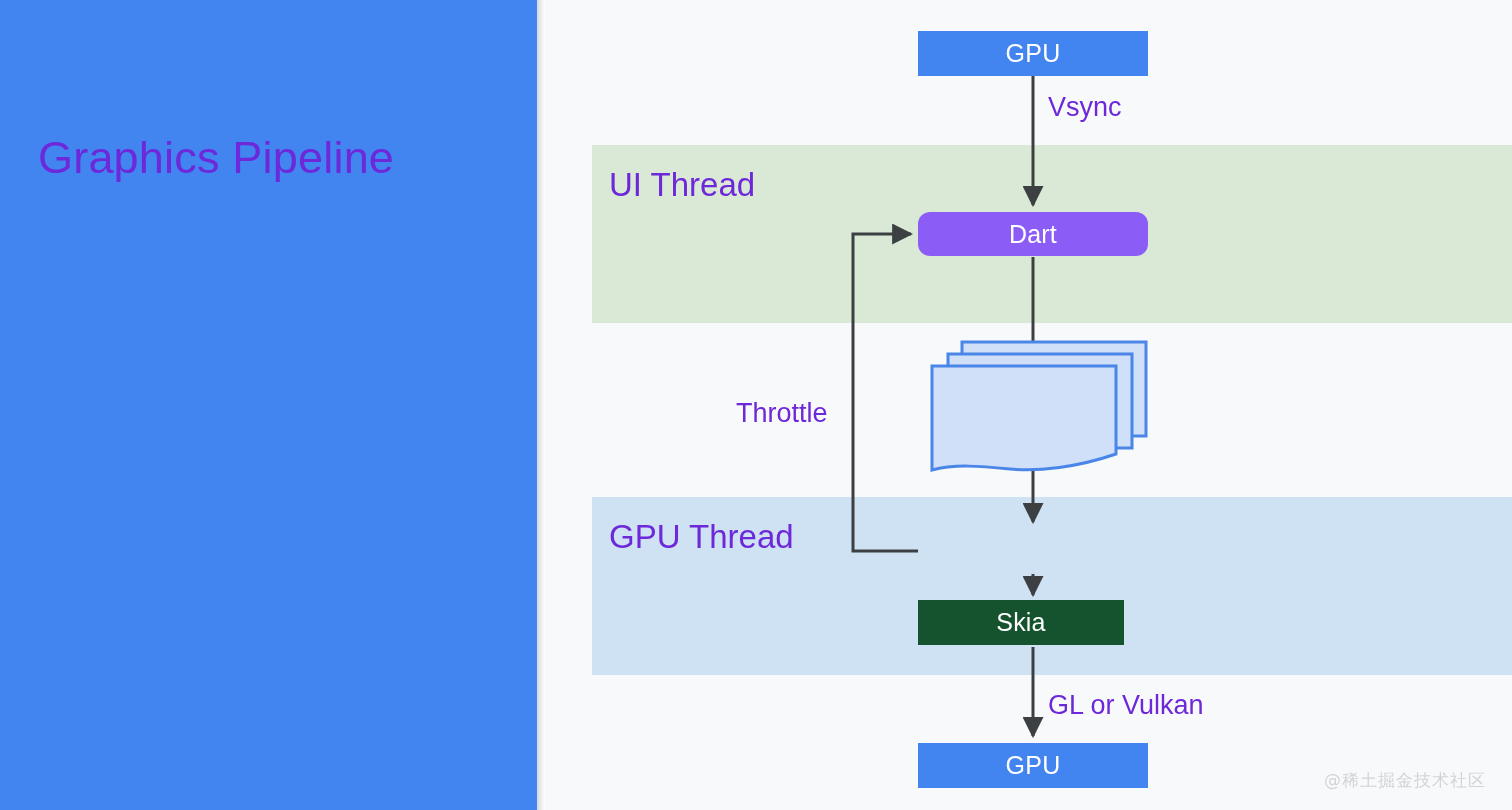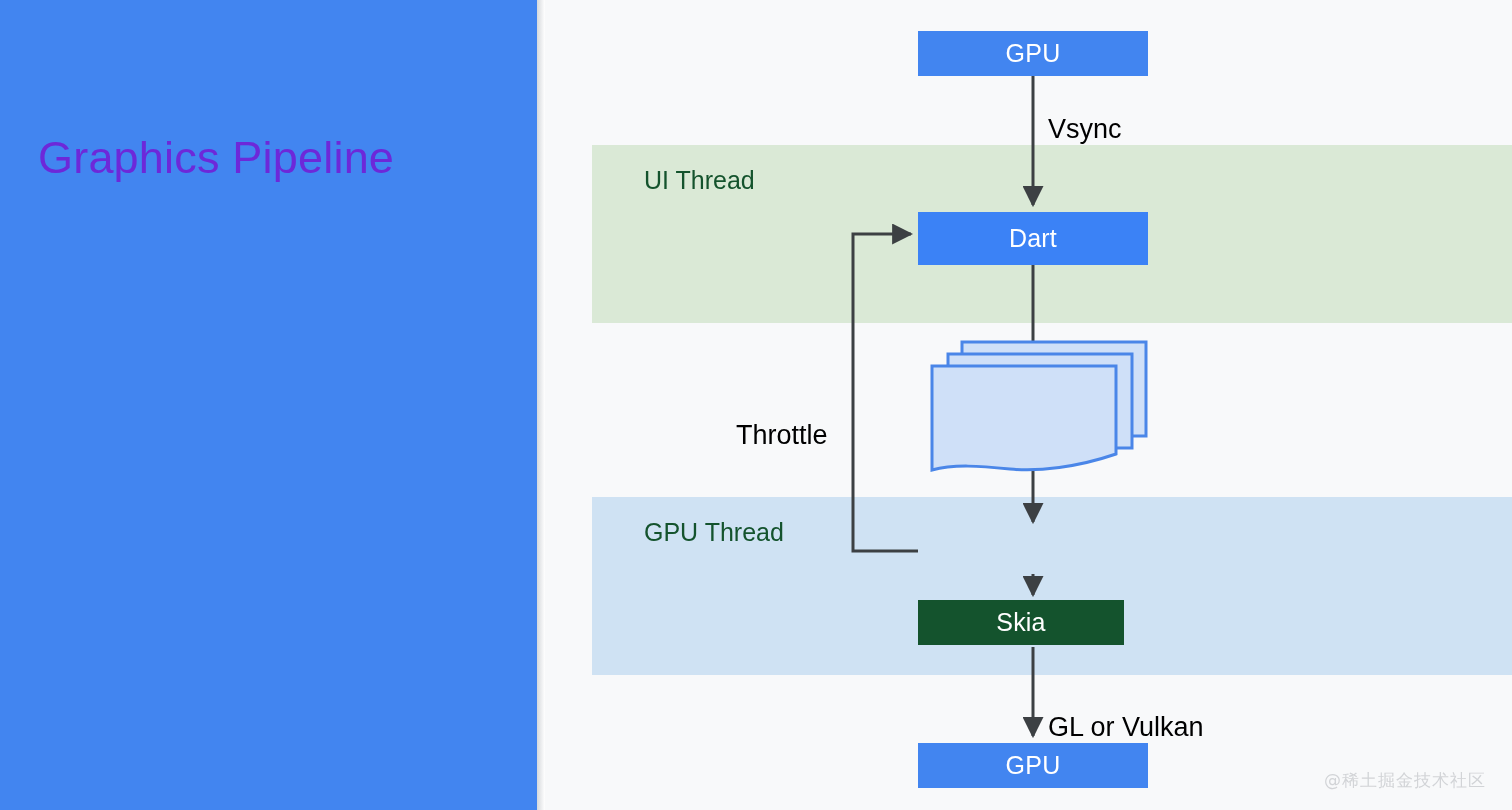--- a/index.html
+++ b/index.html
@@ -52,25 +52,24 @@
     width: 967px; height: 810px;
     background: #f8f9fa;
   }
 
   
   .band {
     position: absolute;
   }
   .band-label {
     position: absolute;
-    font-size: 25px;
-    color: #14532d;
+    font-size: 33px;
+    color: #6d28d9;
     font-weight: 400;
     white-space: nowrap;
-    margin-left: 35px;
   }
   #band-ui {
     left: 47px; top: 145px;
     width: 930px; height: 178px;
     background: #dae9d6;
   }
   #band-ui-label { left: 64px; top: 166px; }
   #band-gpu {
     left: 47px; top: 497px;
     width: 930px; height: 178px;
@@ -90,22 +89,23 @@
     letter-spacing: 0.2px;
     white-space: nowrap;
   }
   #node-gpu-top {
     left: 373px; top: 31px;
     width: 230px; height: 45px;
     background: #4285f0;
   }
   #node-dart {
     left: 373px; top: 212px;
-    width: 230px; height: 53px;
-    background: #3b82f6;
+    width: 230px; height: 44px;
+    background: #8b5cf6;
+    border-radius: 12px;
   }
   #node-compositor {
     left: 373px; top: 529px;
     width: 230px; height: 45px;
     background: #4285f0;
   }
   #node-skia {
     left: 373px; top: 600px;
     width: 206px; height: 45px;
     background: #14532d;
@@ -138,23 +138,22 @@
     position: absolute;
     left: 0; top: 0;
     width: 967px; height: 810px;
     pointer-events: none;
   }
 
   
   .edge-label {
     position: absolute;
     font-size: 27px;
-    color: #000000;
-    white-space: nowrap;
-    margin-top: 22px;
+    color: #6d28d9;
+    white-space: nowrap;
   }
   #label-vsync { left: 503px; top: 92px; }
   #label-throttle { left: 191px; top: 398px; }
   #label-glvulkan { left: 503px; top: 690px; }
 
   
   #watermark {
     position: absolute;
     right: 26px;
     bottom: 18px;

